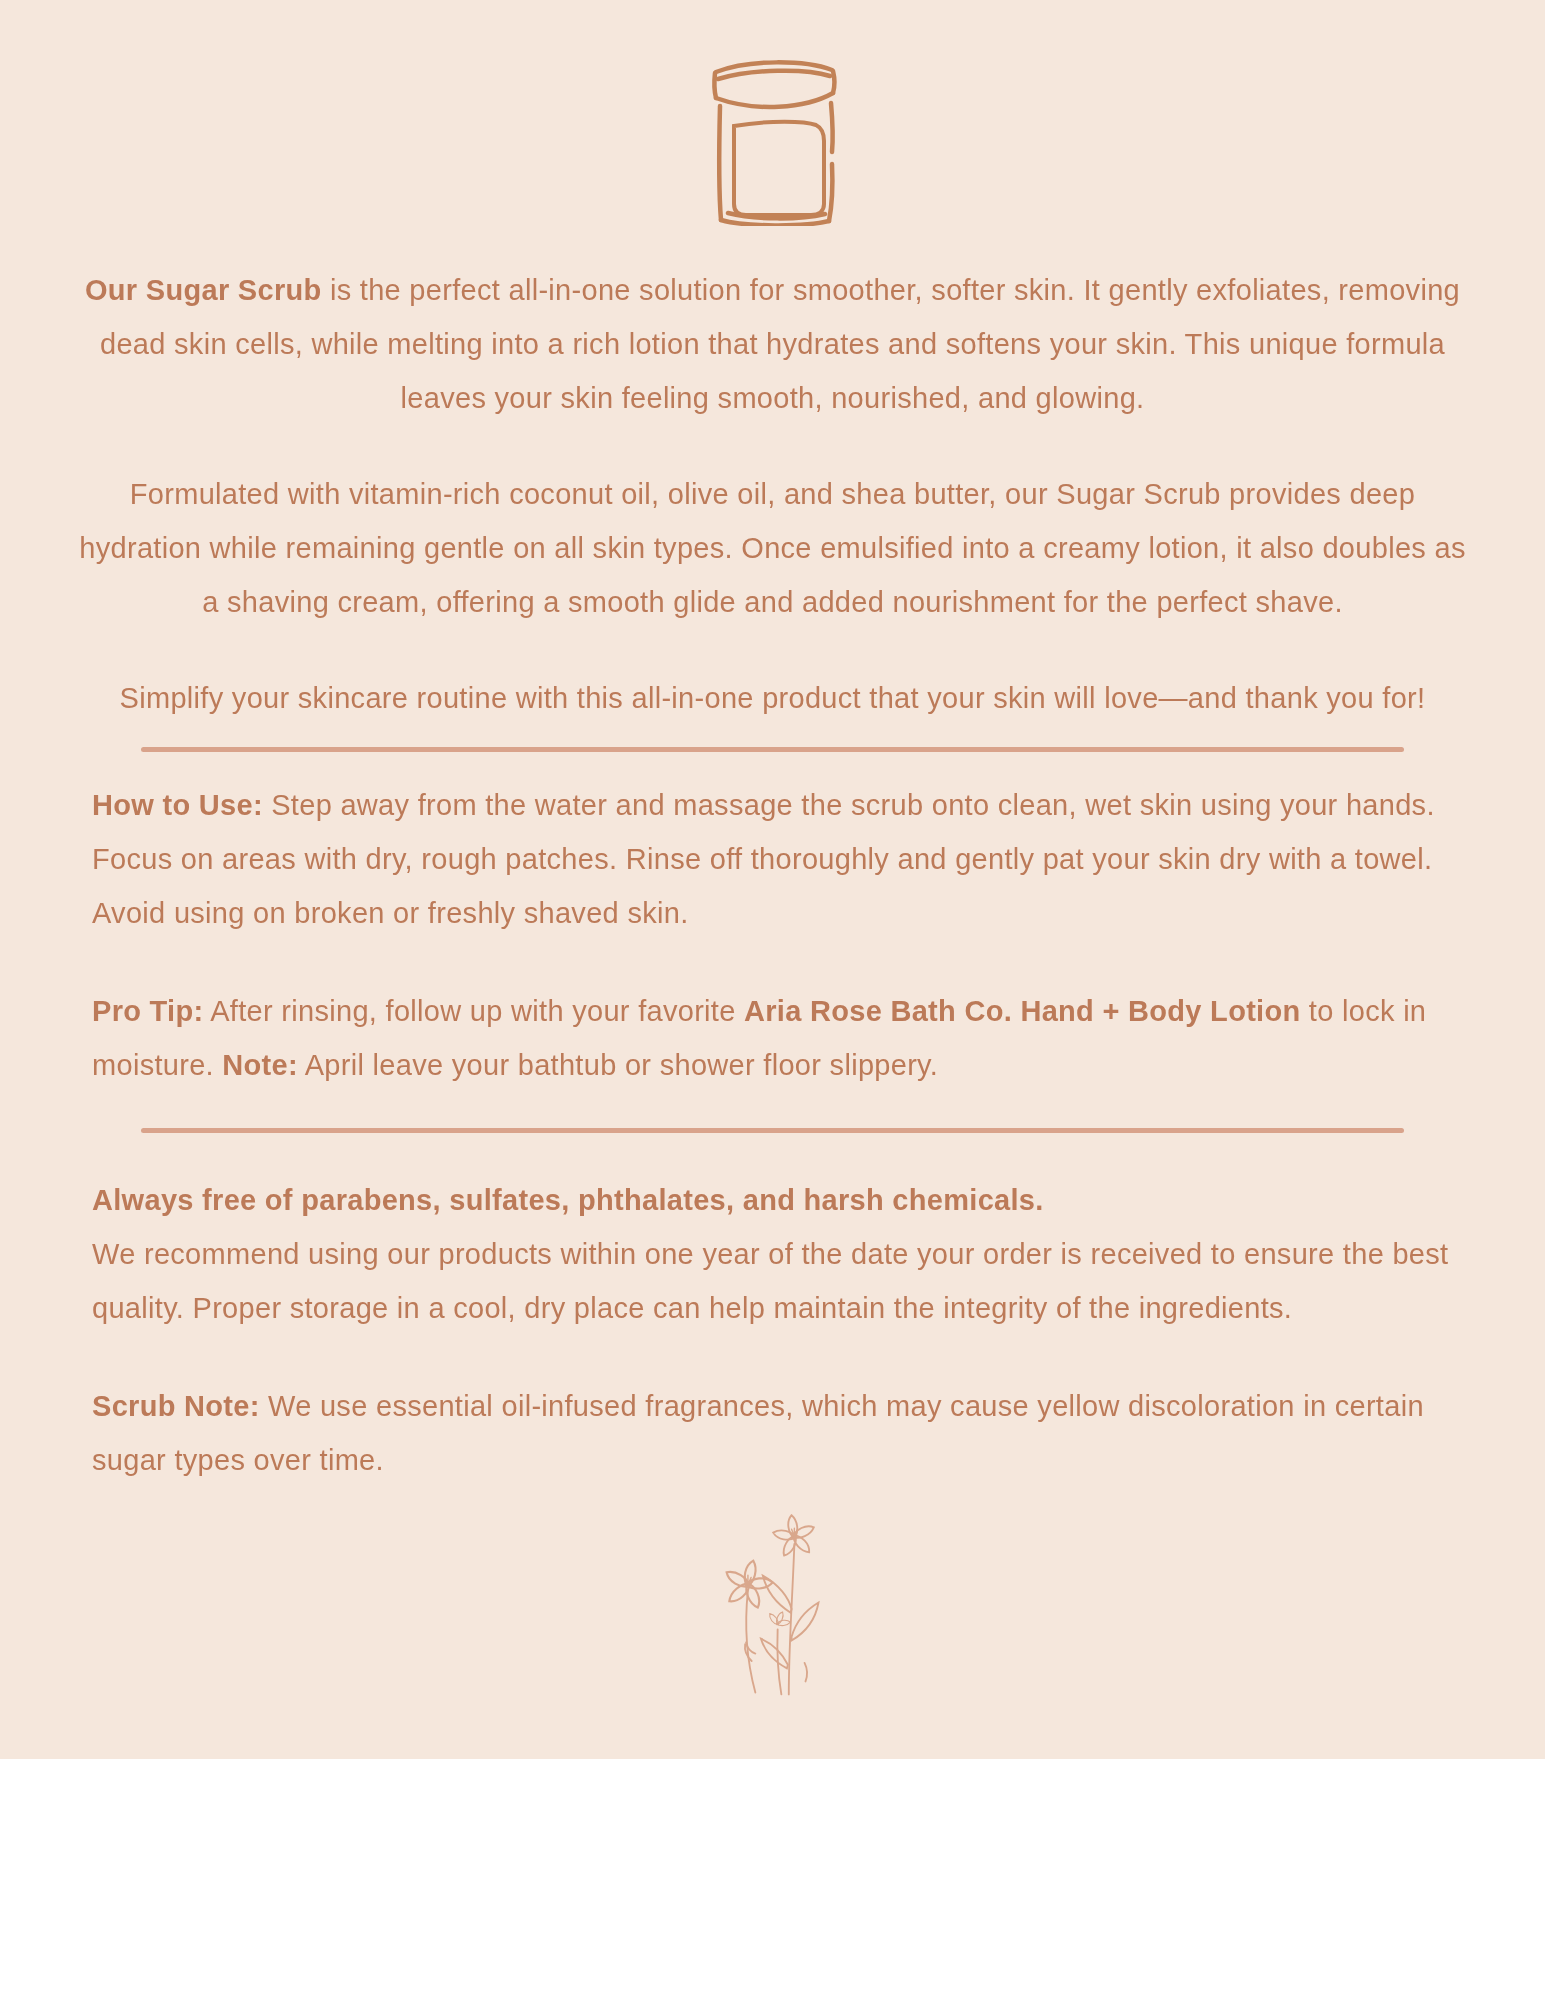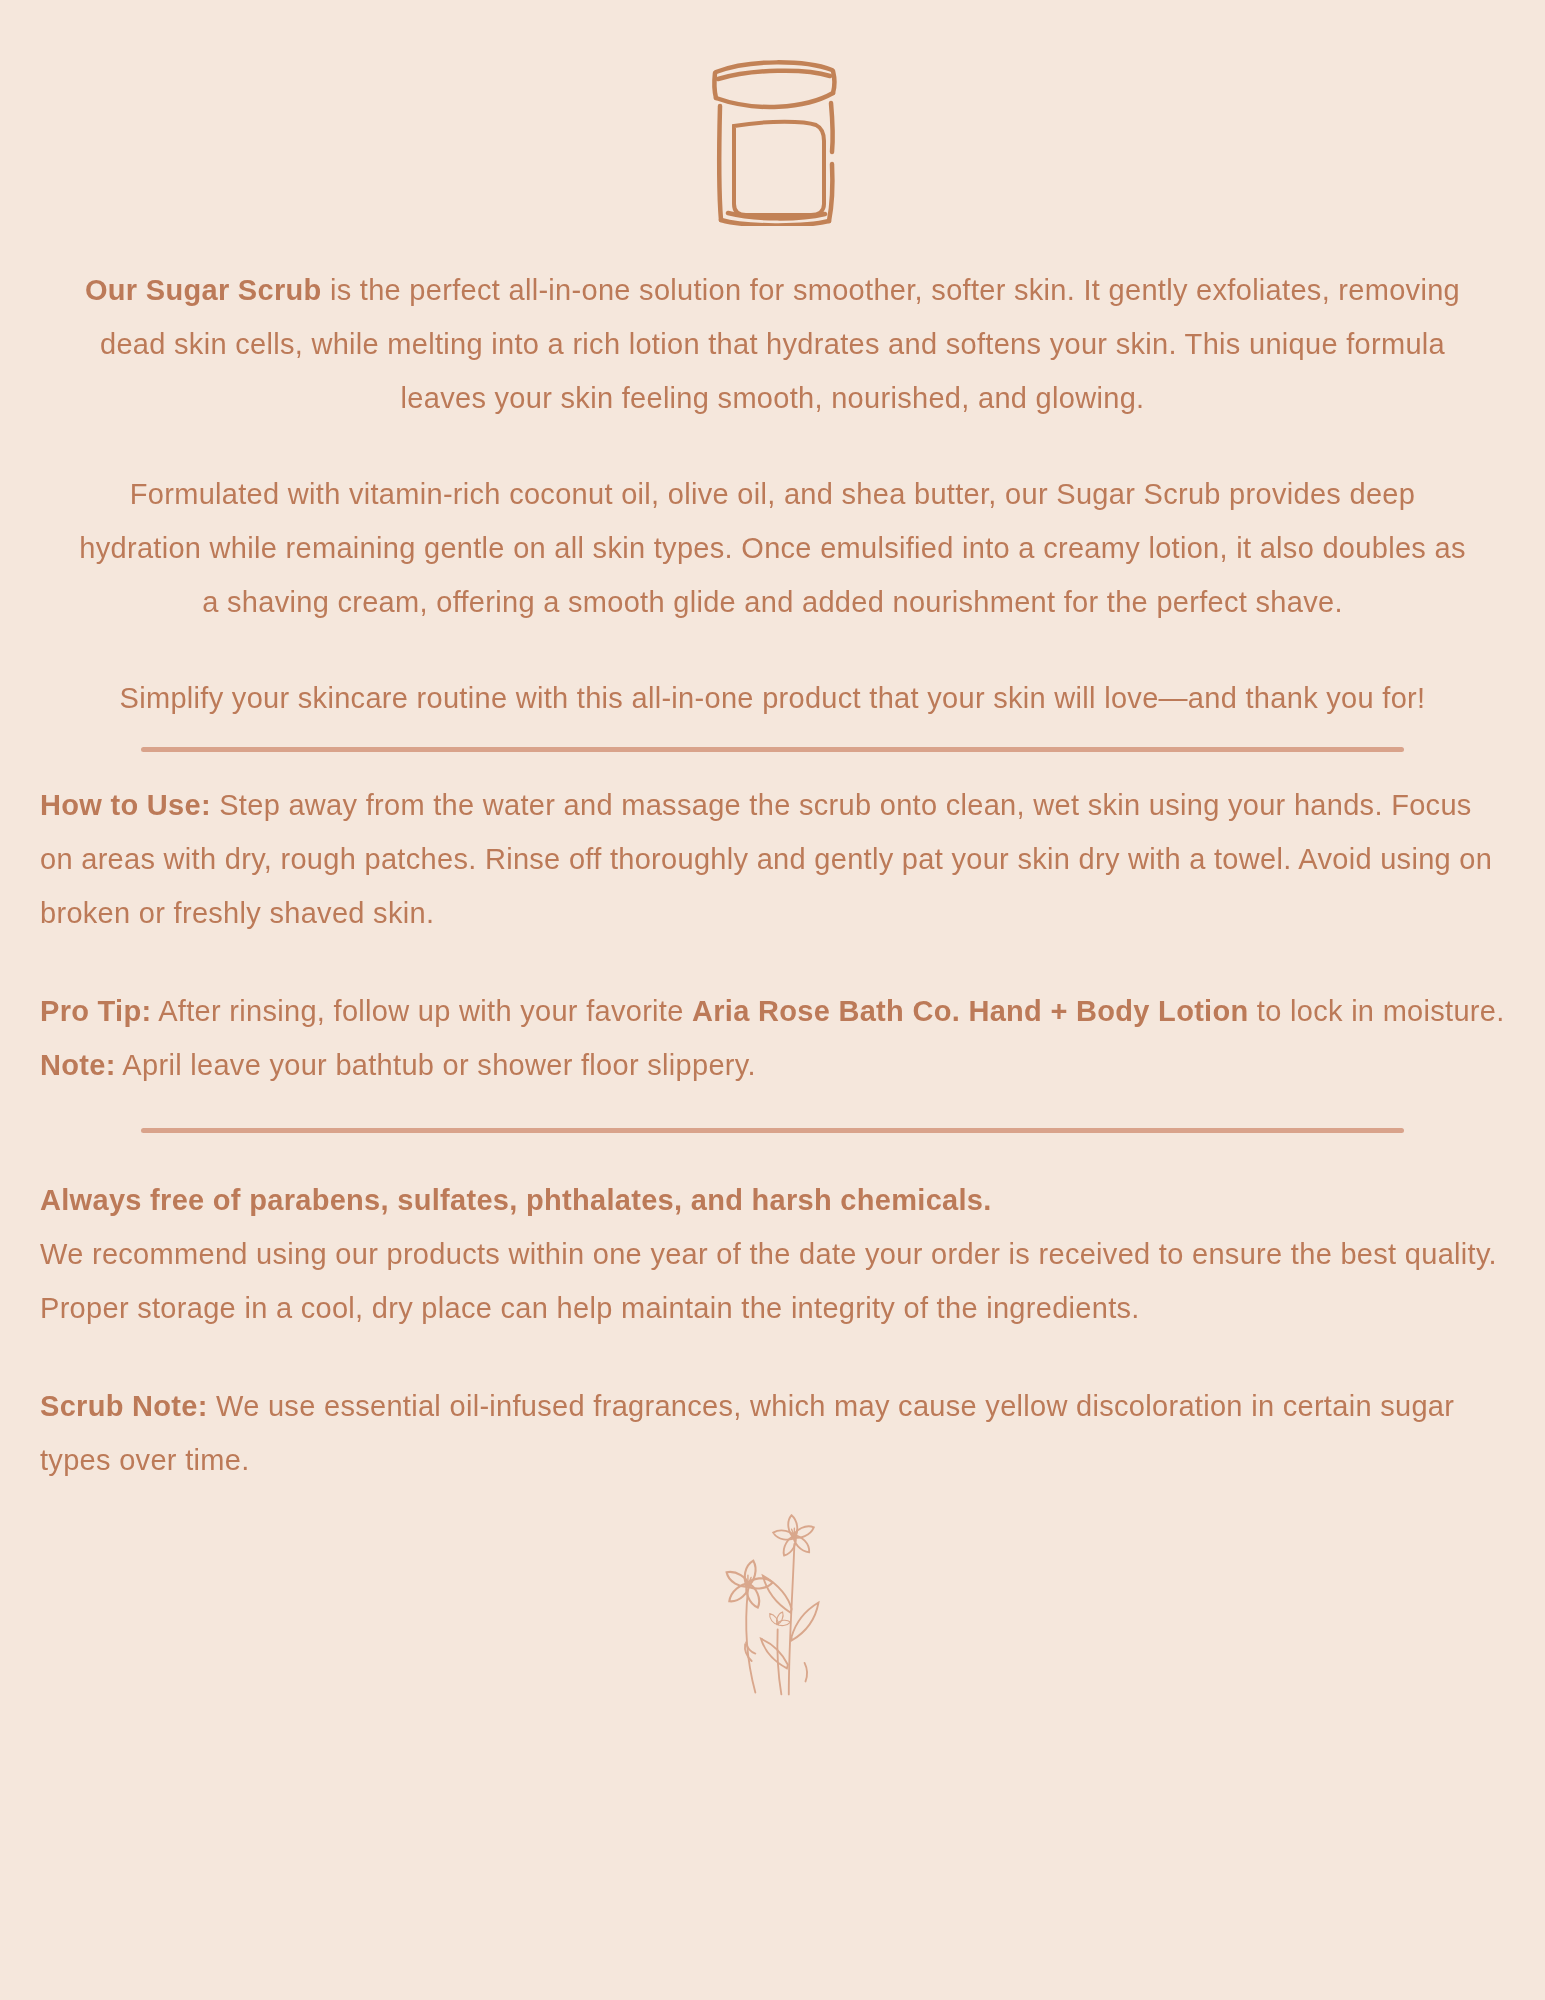--- a/index.html
+++ b/index.html
@@ -1,19 +1,19 @@
 <!DOCTYPE html>
 <html><head>
 <meta charset="utf-8">
 <style>
   html, body { margin: 0; padding: 0; }
   .page {
     position: relative;
     width: 1545px;
-    height: 2000px;
+    height: 1759px;
     background: #f5e7dc;
     color: #bc7a58;
     font-family: "Liberation Sans", sans-serif;
     font-size: 29px;
     line-height: 54px;
     letter-spacing: 0.3px;
     overflow: hidden;
   }
   .b { font-weight: bold; }
   .block { display: block; }
@@ -23,21 +23,21 @@
   .intro p { max-width: 1400px; margin: 0 auto 42px; }
   .intro p:last-child { margin-bottom: 0; }
 
   .divider {
     width: 1263px; height: 5px; border-radius: 3px;
     background: #d9a38b;
     margin: 22px auto 0;
   }
   .divider.second { margin-top: 36px; }
 
-  .section { text-align: left; padding: 0 40px; }
+  .section { text-align: left; padding: 0 92px; }
   .section-usage { margin-top: 26px; }
   .section-usage p { margin: 0 0 0; }
   .p-when { margin-top: 44px !important; }
   .p-protip { margin-top: 44px !important; }
 
   .section-details { margin-top: 40px; }
   .section-details p { margin: 0; }
   .p-note { margin-top: 44px !important; }
 
   .flower-wrap { text-align: center; margin-top: 18px; }

